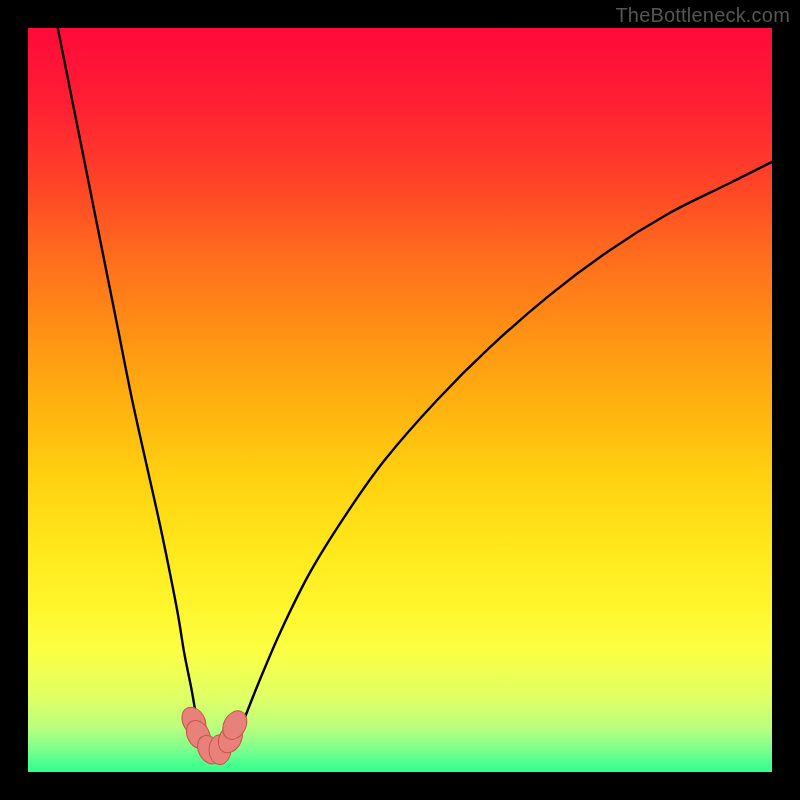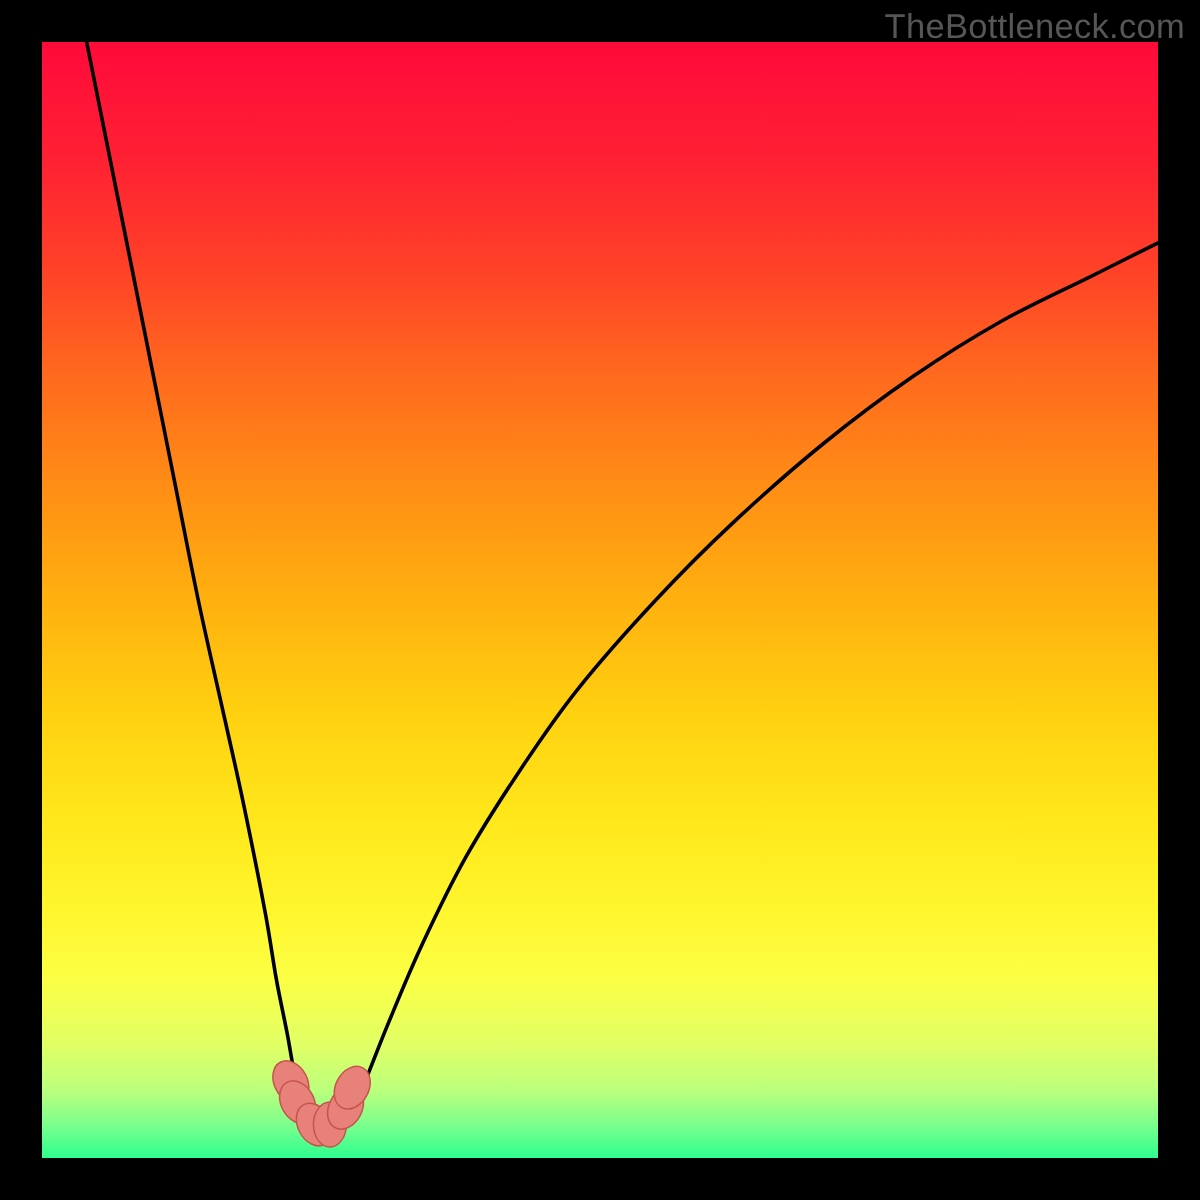--- a/index.html
+++ b/index.html
@@ -34,21 +34,21 @@
     position: absolute;
     inset: 0;
     width: 100%;
     height: 100%;
   }
   .watermark {
     position: absolute;
     top: 4px;
     right: 10px;
     color: #565656;
-    font-size: 23px;
+    font-size: 20px;
     font-weight: 500;
     letter-spacing: 0.2px;
     user-select: none;
   }
 </style>
 </head>
 <body>
 
 <div class="frame">
 

